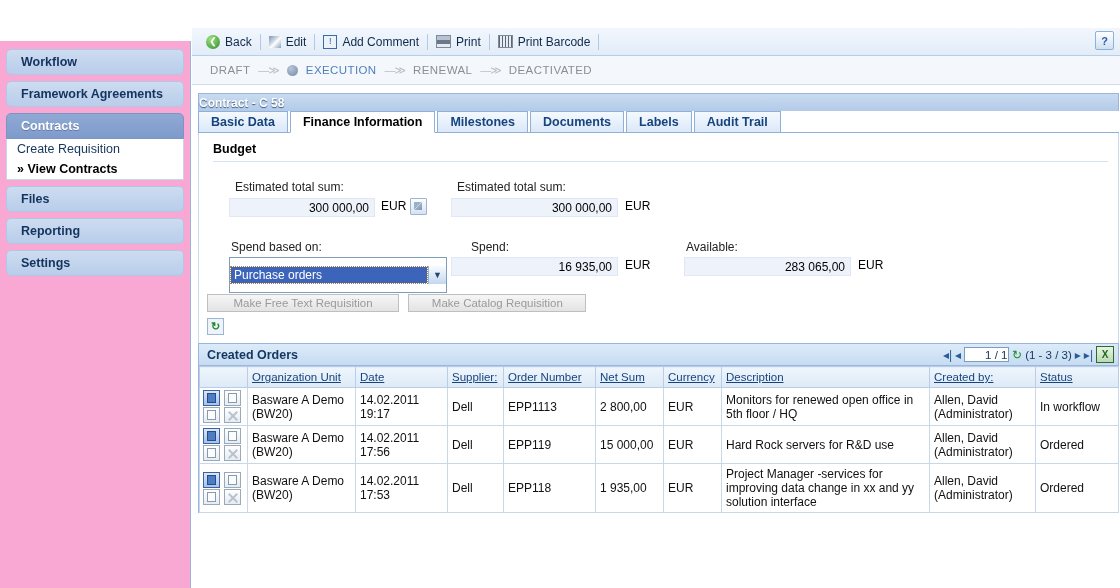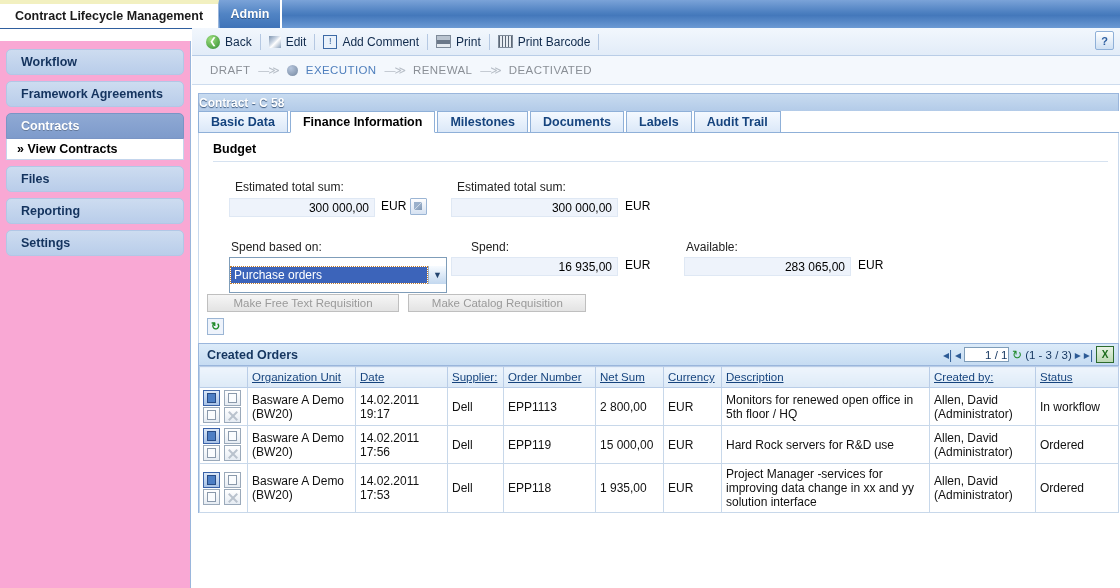--- a/index.html
+++ b/index.html
@@ -191,40 +191,35 @@
   .mico.x:before,.mico.x:after{
     content:"";position:absolute;left:2px;top:7px;width:12px;height:2px;background:#b9c2cd;}
   .mico.x:before{transform:rotate(45deg);}
   .mico.x:after{transform:rotate(-45deg);}
 </style>
 </head>
 <body>
 
 <div class="app">
 
-  <div class="topbar">
-    <div class="toptab active">
-      <span>Contract Lifecycle Management</span>
-    </div>
-    <div class="toptab inactive">
-      <span>Admin</span>
-    </div>
-  </div>
 
   <div class="sidebar">
     <div class="navitem">
       <span>Workflow</span>
     </div>
     <div class="navitem">
       <span>Framework Agreements</span>
     </div>
     <div class="navitem sel">
       <span>Contracts</span>
     </div>
     <div class="subwrap">
+      <div class="subitem">
+        <span>Create Requisition</span>
+      </div>
       <div class="subitem cur">
         <span>» View Contracts</span>
       </div>
     </div>
     <div class="navitem">
       <span>Files</span>
     </div>
     <div class="navitem">
       <span>Reporting</span>
     </div>

